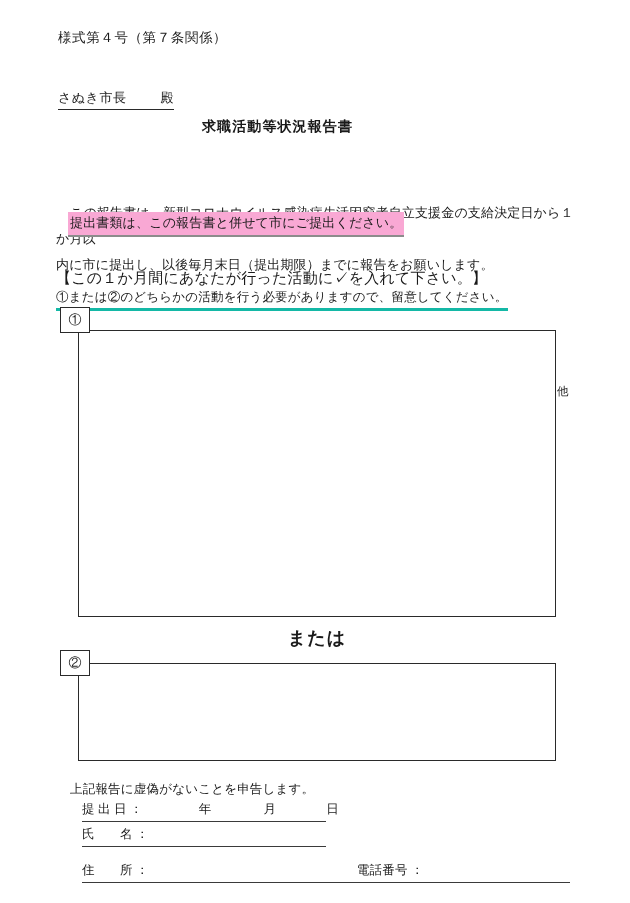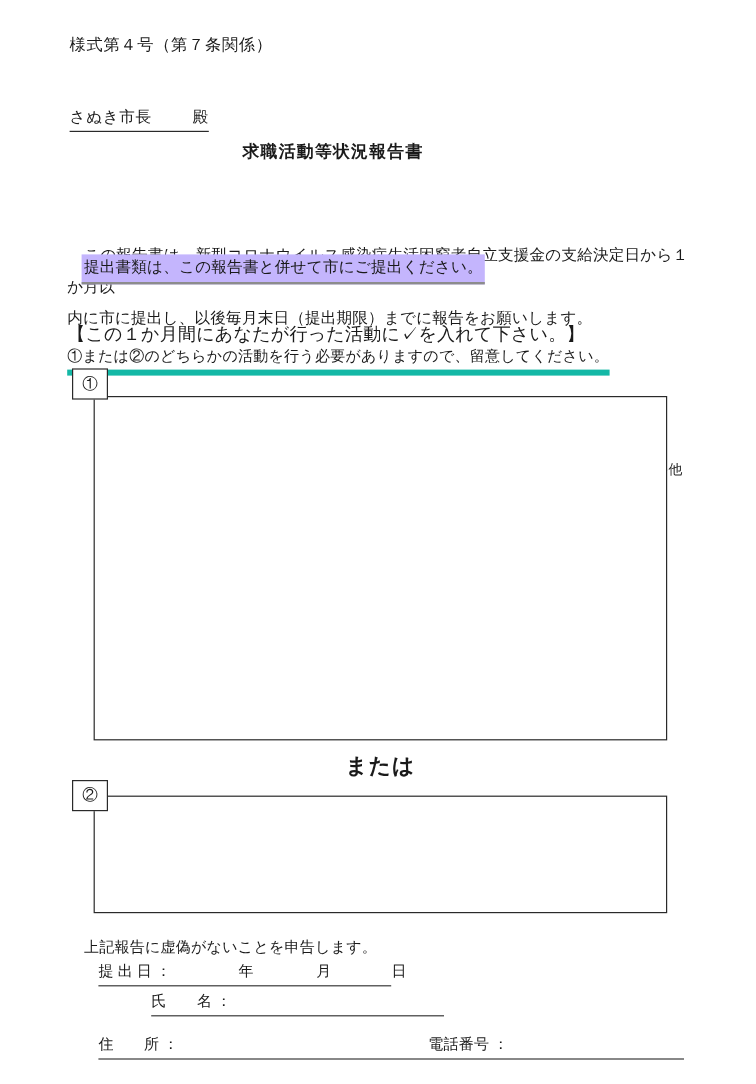--- a/index.html
+++ b/index.html
@@ -69,21 +69,21 @@
   }
   .intro .ln1 { text-indent: 14px; display: block; }
   .intro .ln2 { display: block; }
   .highlight-line {
     position: absolute;
     left: 68px;
     top: 212px;
     font-size: 13px;
     line-height: 20px;
     letter-spacing: 0.15px;
-    background: #c4b5fd;
+    background: #f9a8d4;
     padding: 1px 2px 2px 2px;
     border-bottom: 2px solid #8c8c8c;
     white-space: nowrap;
   }
 
   
   .instr1 {
     position: absolute;
     left: 56px;
     top: 269px;
@@ -91,21 +91,21 @@
     letter-spacing: 0.2px;
     white-space: nowrap;
   }
   .instr2 {
     position: absolute;
     left: 56px;
     top: 289px;
     font-size: 12.5px;
     letter-spacing: 0.2px;
     white-space: nowrap;
-    border-bottom: 5px solid #14b8a6;
+    border-bottom: 3px solid #14b8a6;
     padding-bottom: 2px;
   }
 
   
   .num-tag {
     position: absolute;
     width: 28px;
     height: 24px;
     border: 1px solid #2a2a2a;
     background: #ffffff;
@@ -206,21 +206,21 @@
   .sig-row {
     position: absolute;
     font-size: 12.5px;
     letter-spacing: 0.2px;
     white-space: nowrap;
     border-bottom: 1px solid #3a3a3a;
     padding-bottom: 3px;
     box-sizing: border-box;
   }
   #sig-row-date  { left: 82px; top: 801px; width: 244px; }
-  #sig-row-name  { left: 82px; top: 826px; width: 244px; margin-left: 44px; }
+  #sig-row-name  { left: 82px; top: 826px; width: 244px; }
   #sig-row-addr  { left: 82px; top: 851px; width: 488px; margin-top: 11px; }
 
   .sig-label { display: inline-block; }
   .sp-date-1 { display: inline-block; width: 56px; }
   .sp-date-2 { display: inline-block; width: 52px; }
   .sp-date-3 { display: inline-block; width: 50px; }
   .sp-addr   { display: inline-block; width: 208px; }
 </style>
 </head>
 <body>

